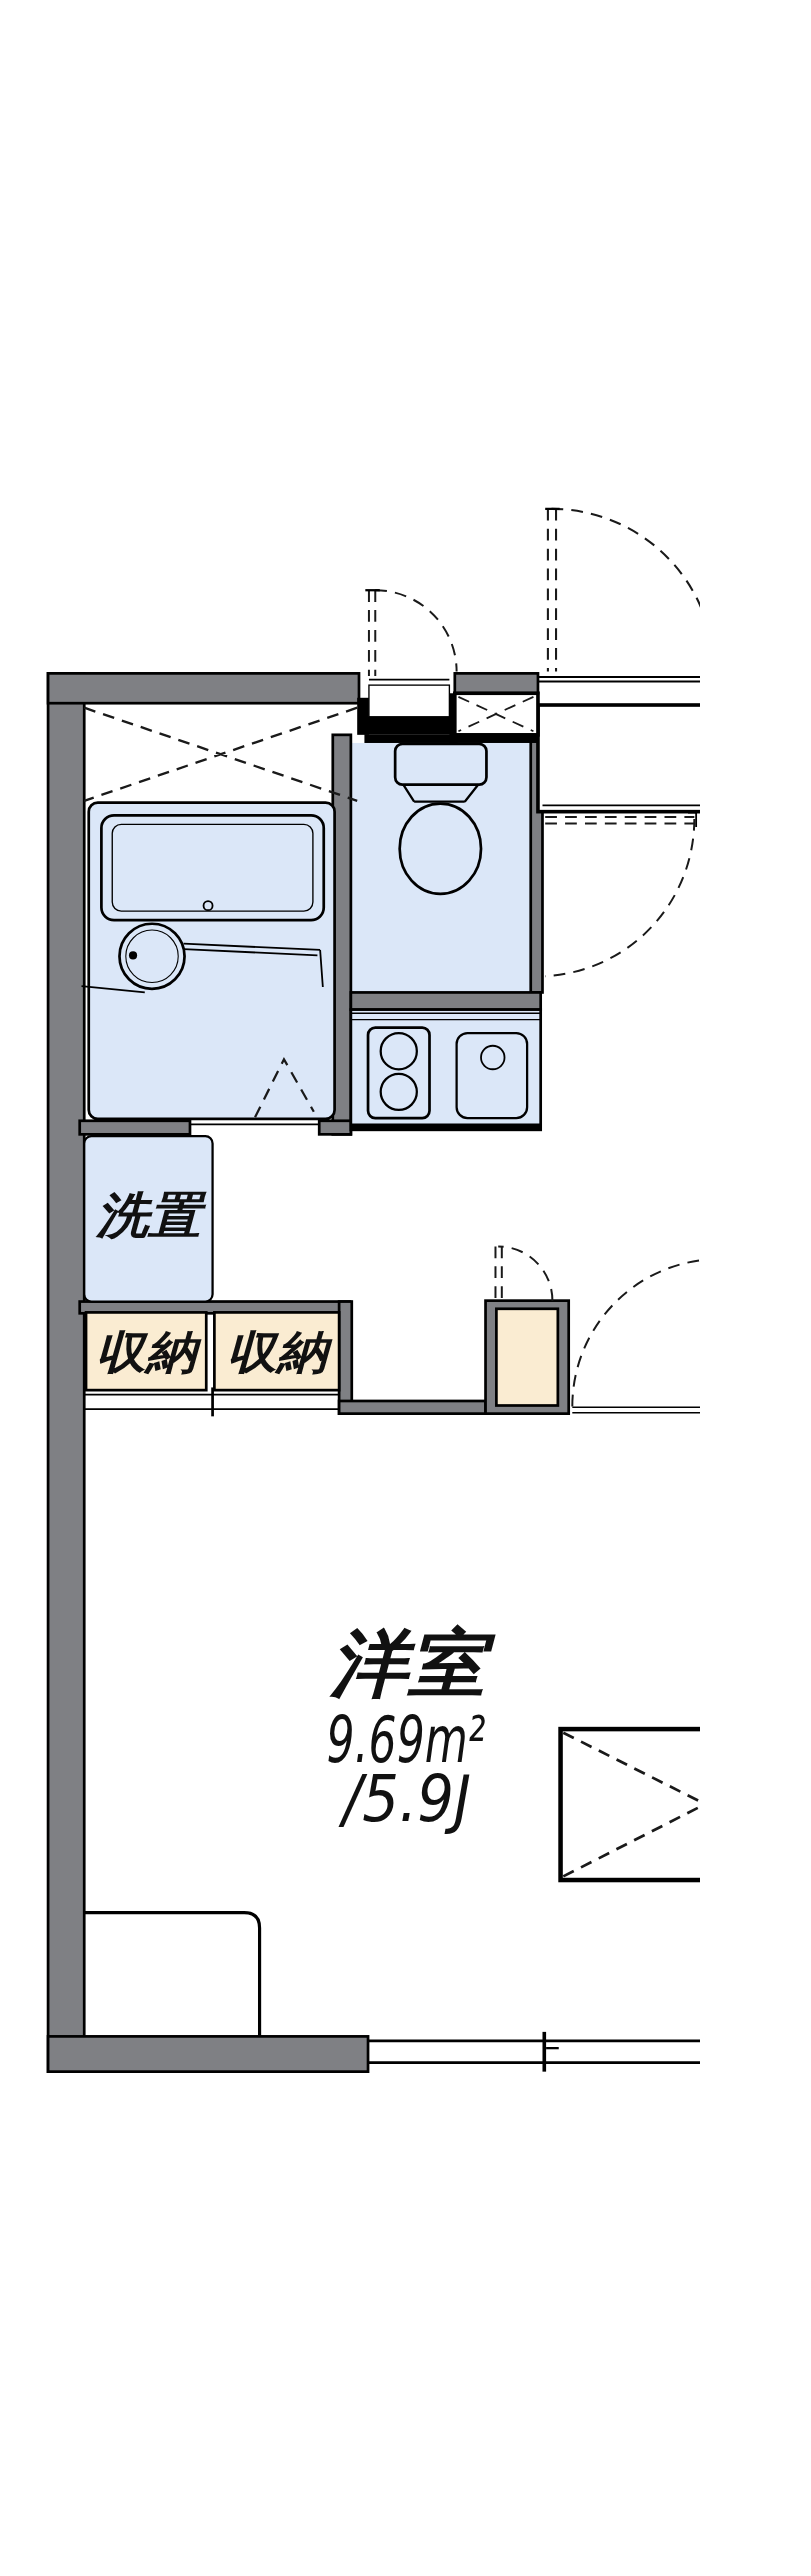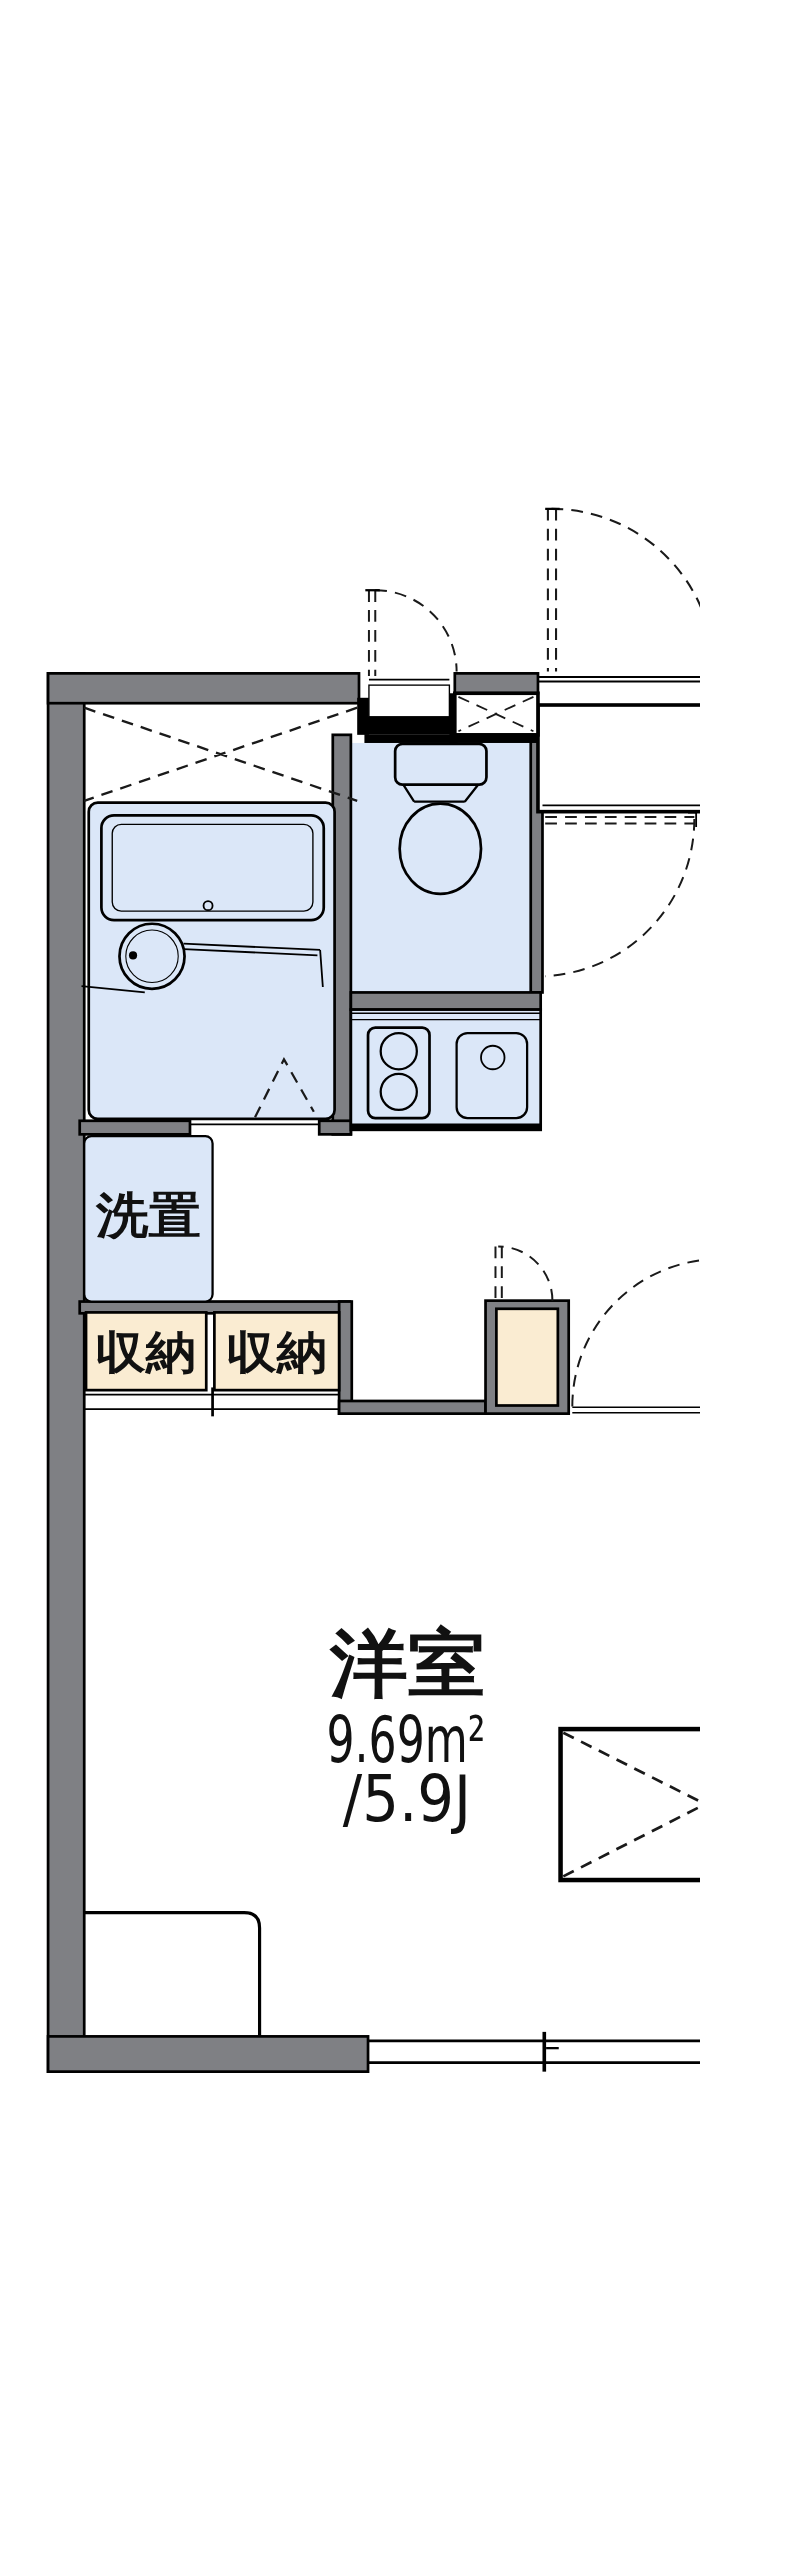--- a/index.html
+++ b/index.html
@@ -1,16 +1,16 @@
 <!DOCTYPE html>
 <html style="--c-background: #ffffff; --c-wall: #7f8084; --c-outline: #000000; --c-dash: #1a1a1a; --c-fixture: #dbe7f8; --c-storage: #faecd2; --c-text: #111111;font-size:14.5px"><head>
 <meta charset="utf-8">
 <style>
   html,body { margin:0; padding:0; background:#fff; }
-  .canvas { position:relative; width:700px; height:2576px; background:var(--c-background,#fff); overflow:hidden; }
+  .canvas { position:relative; width:700px; height:2576px; background:var(--c-background,#fff); overflow:hidden;font-style:italic; }
   svg { font-family:"DejaVu Sans","Liberation Sans",sans-serif; display:block; }
   .wall   { fill:var(--c-wall,#7f8084); stroke:var(--c-outline,#000); stroke-width:3; }
   .wallk  { fill:var(--c-outline,#000); stroke:none; }
   .wet    { fill:var(--c-fixture,#dbe7f8); }
   .wetbox { fill:var(--c-fixture,#dbe7f8); stroke:var(--c-outline,#000); }
   .beige  { fill:var(--c-storage,#faecd2); stroke:var(--c-outline,#000); stroke-width:3; }
   .white  { fill:#fff; stroke:var(--c-outline,#000); }
   .ln     { stroke:var(--c-outline,#000); fill:none; }
   .dash   { stroke:var(--c-dash,#1a1a1a); fill:none; stroke-dasharray:13 9; }
   .cjk    { fill:var(--c-text,#111); font-weight:600; }

